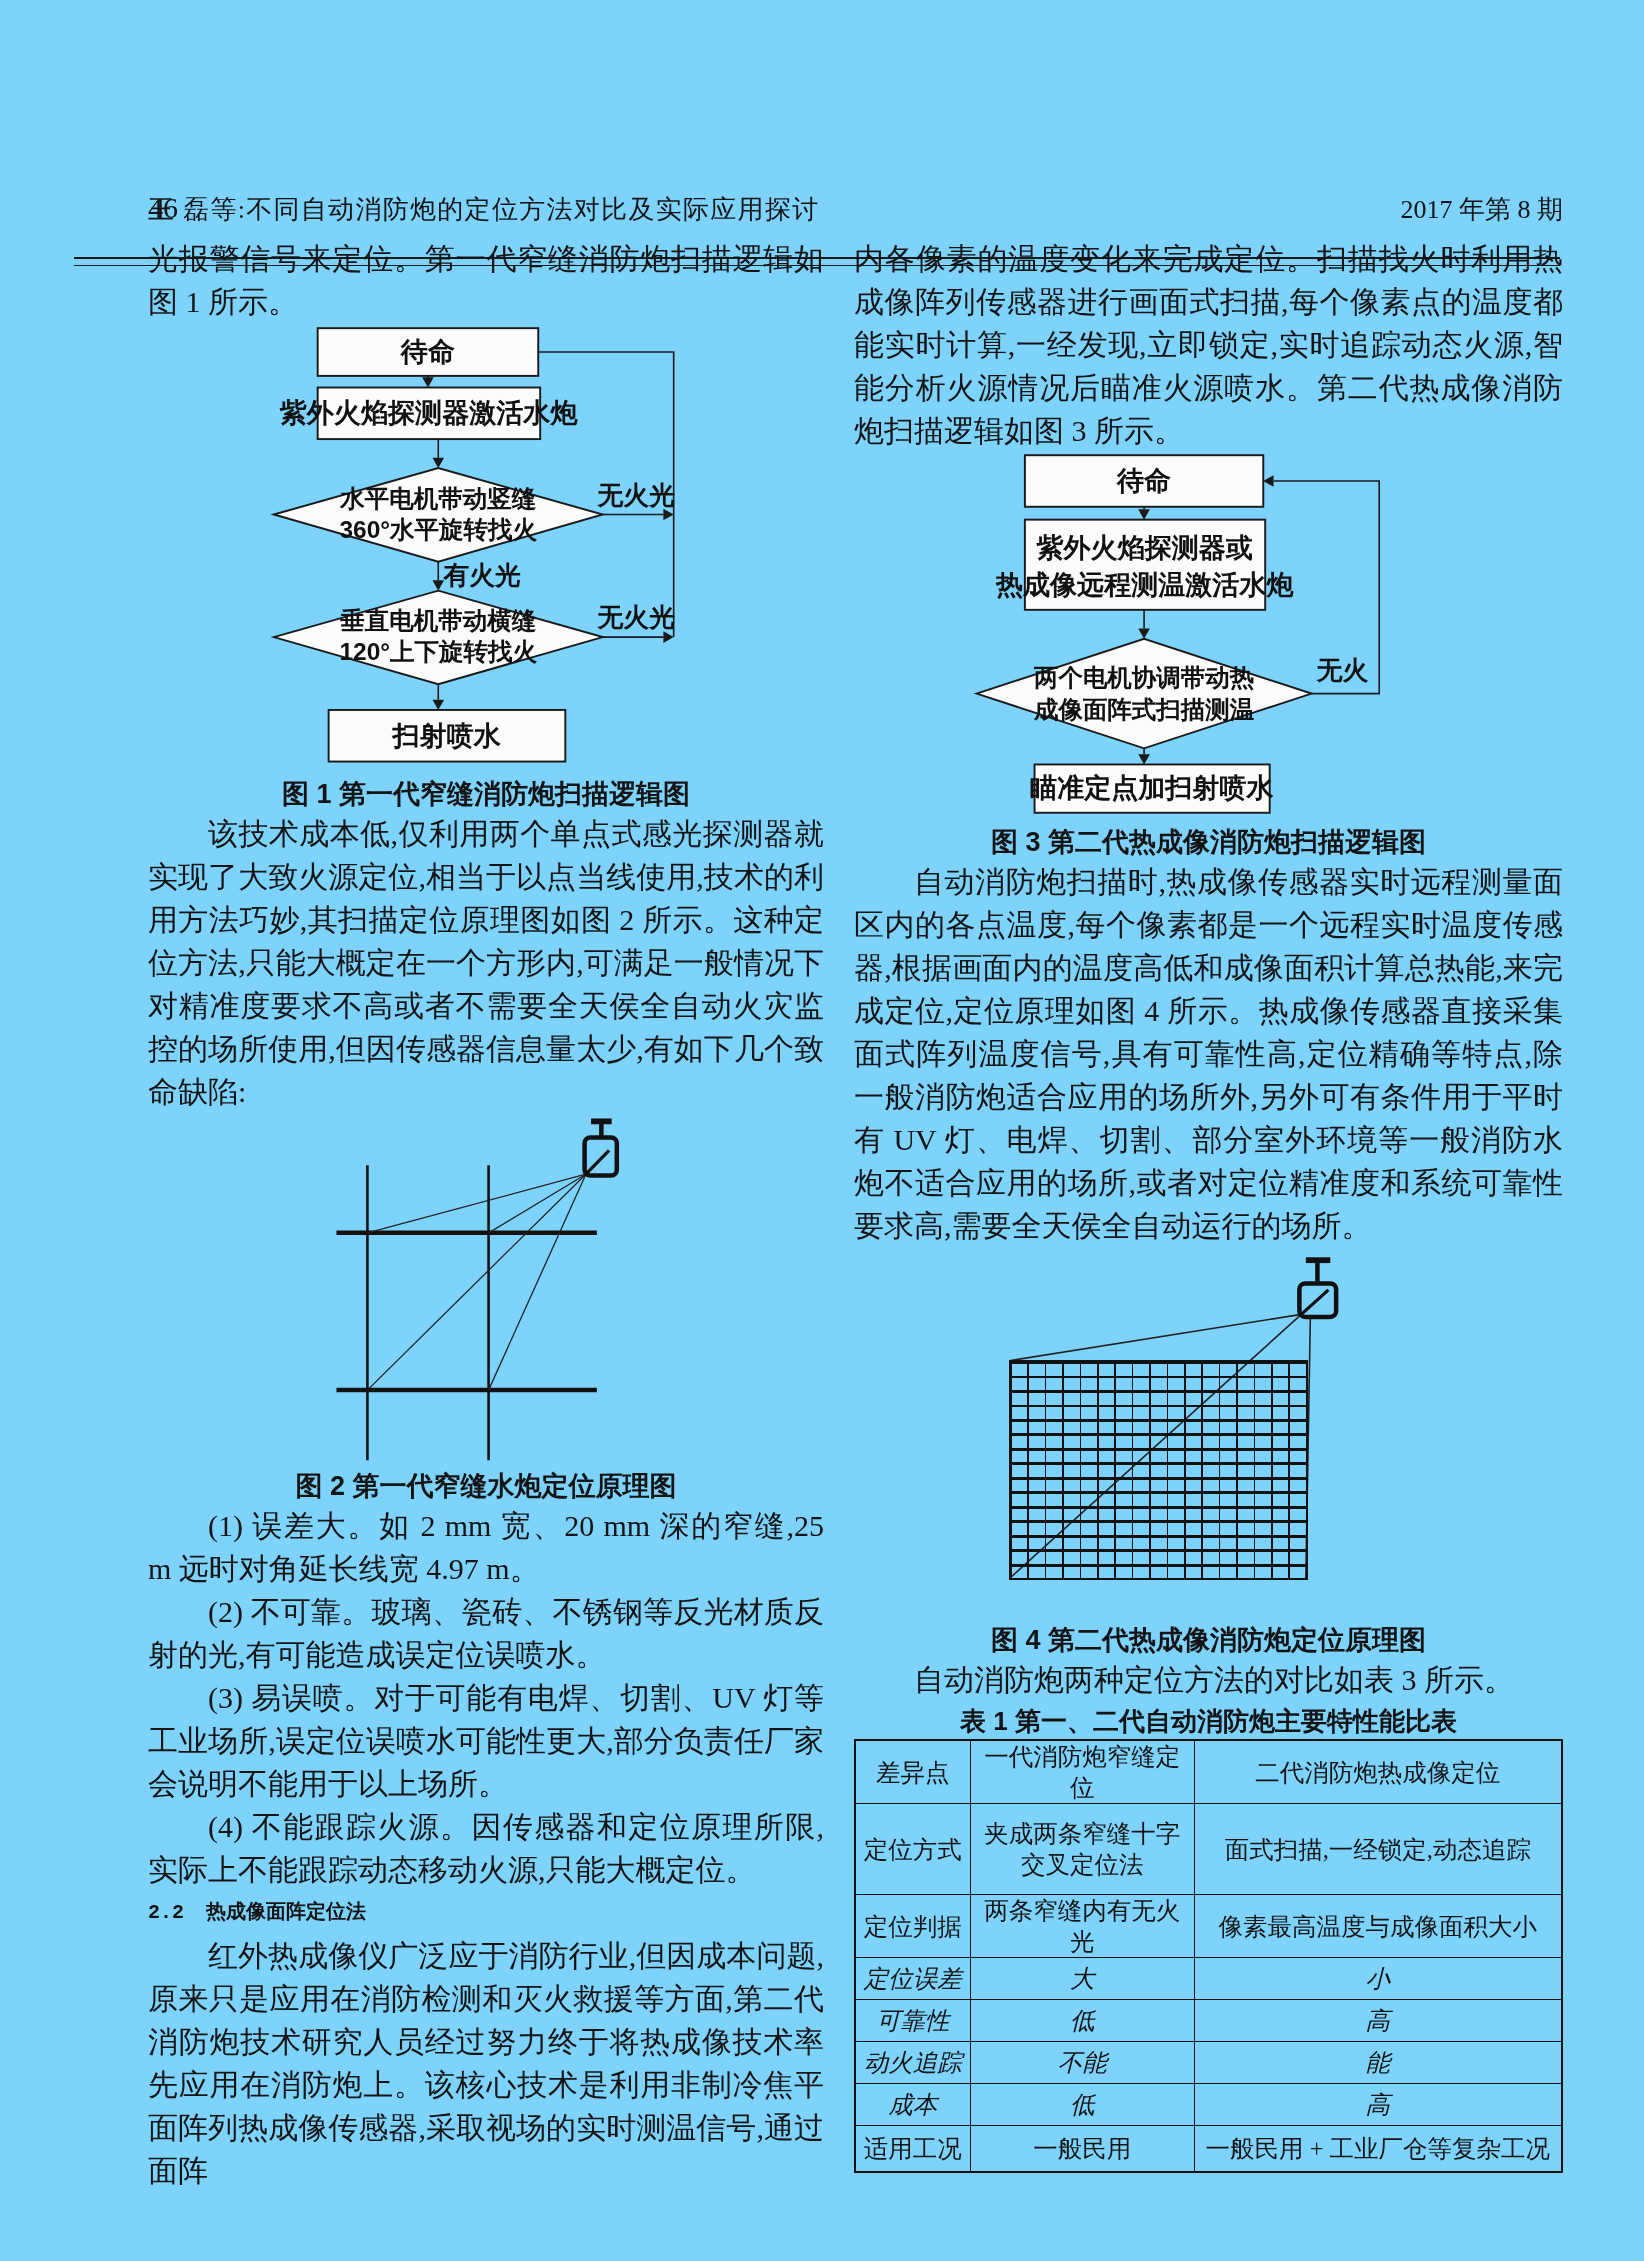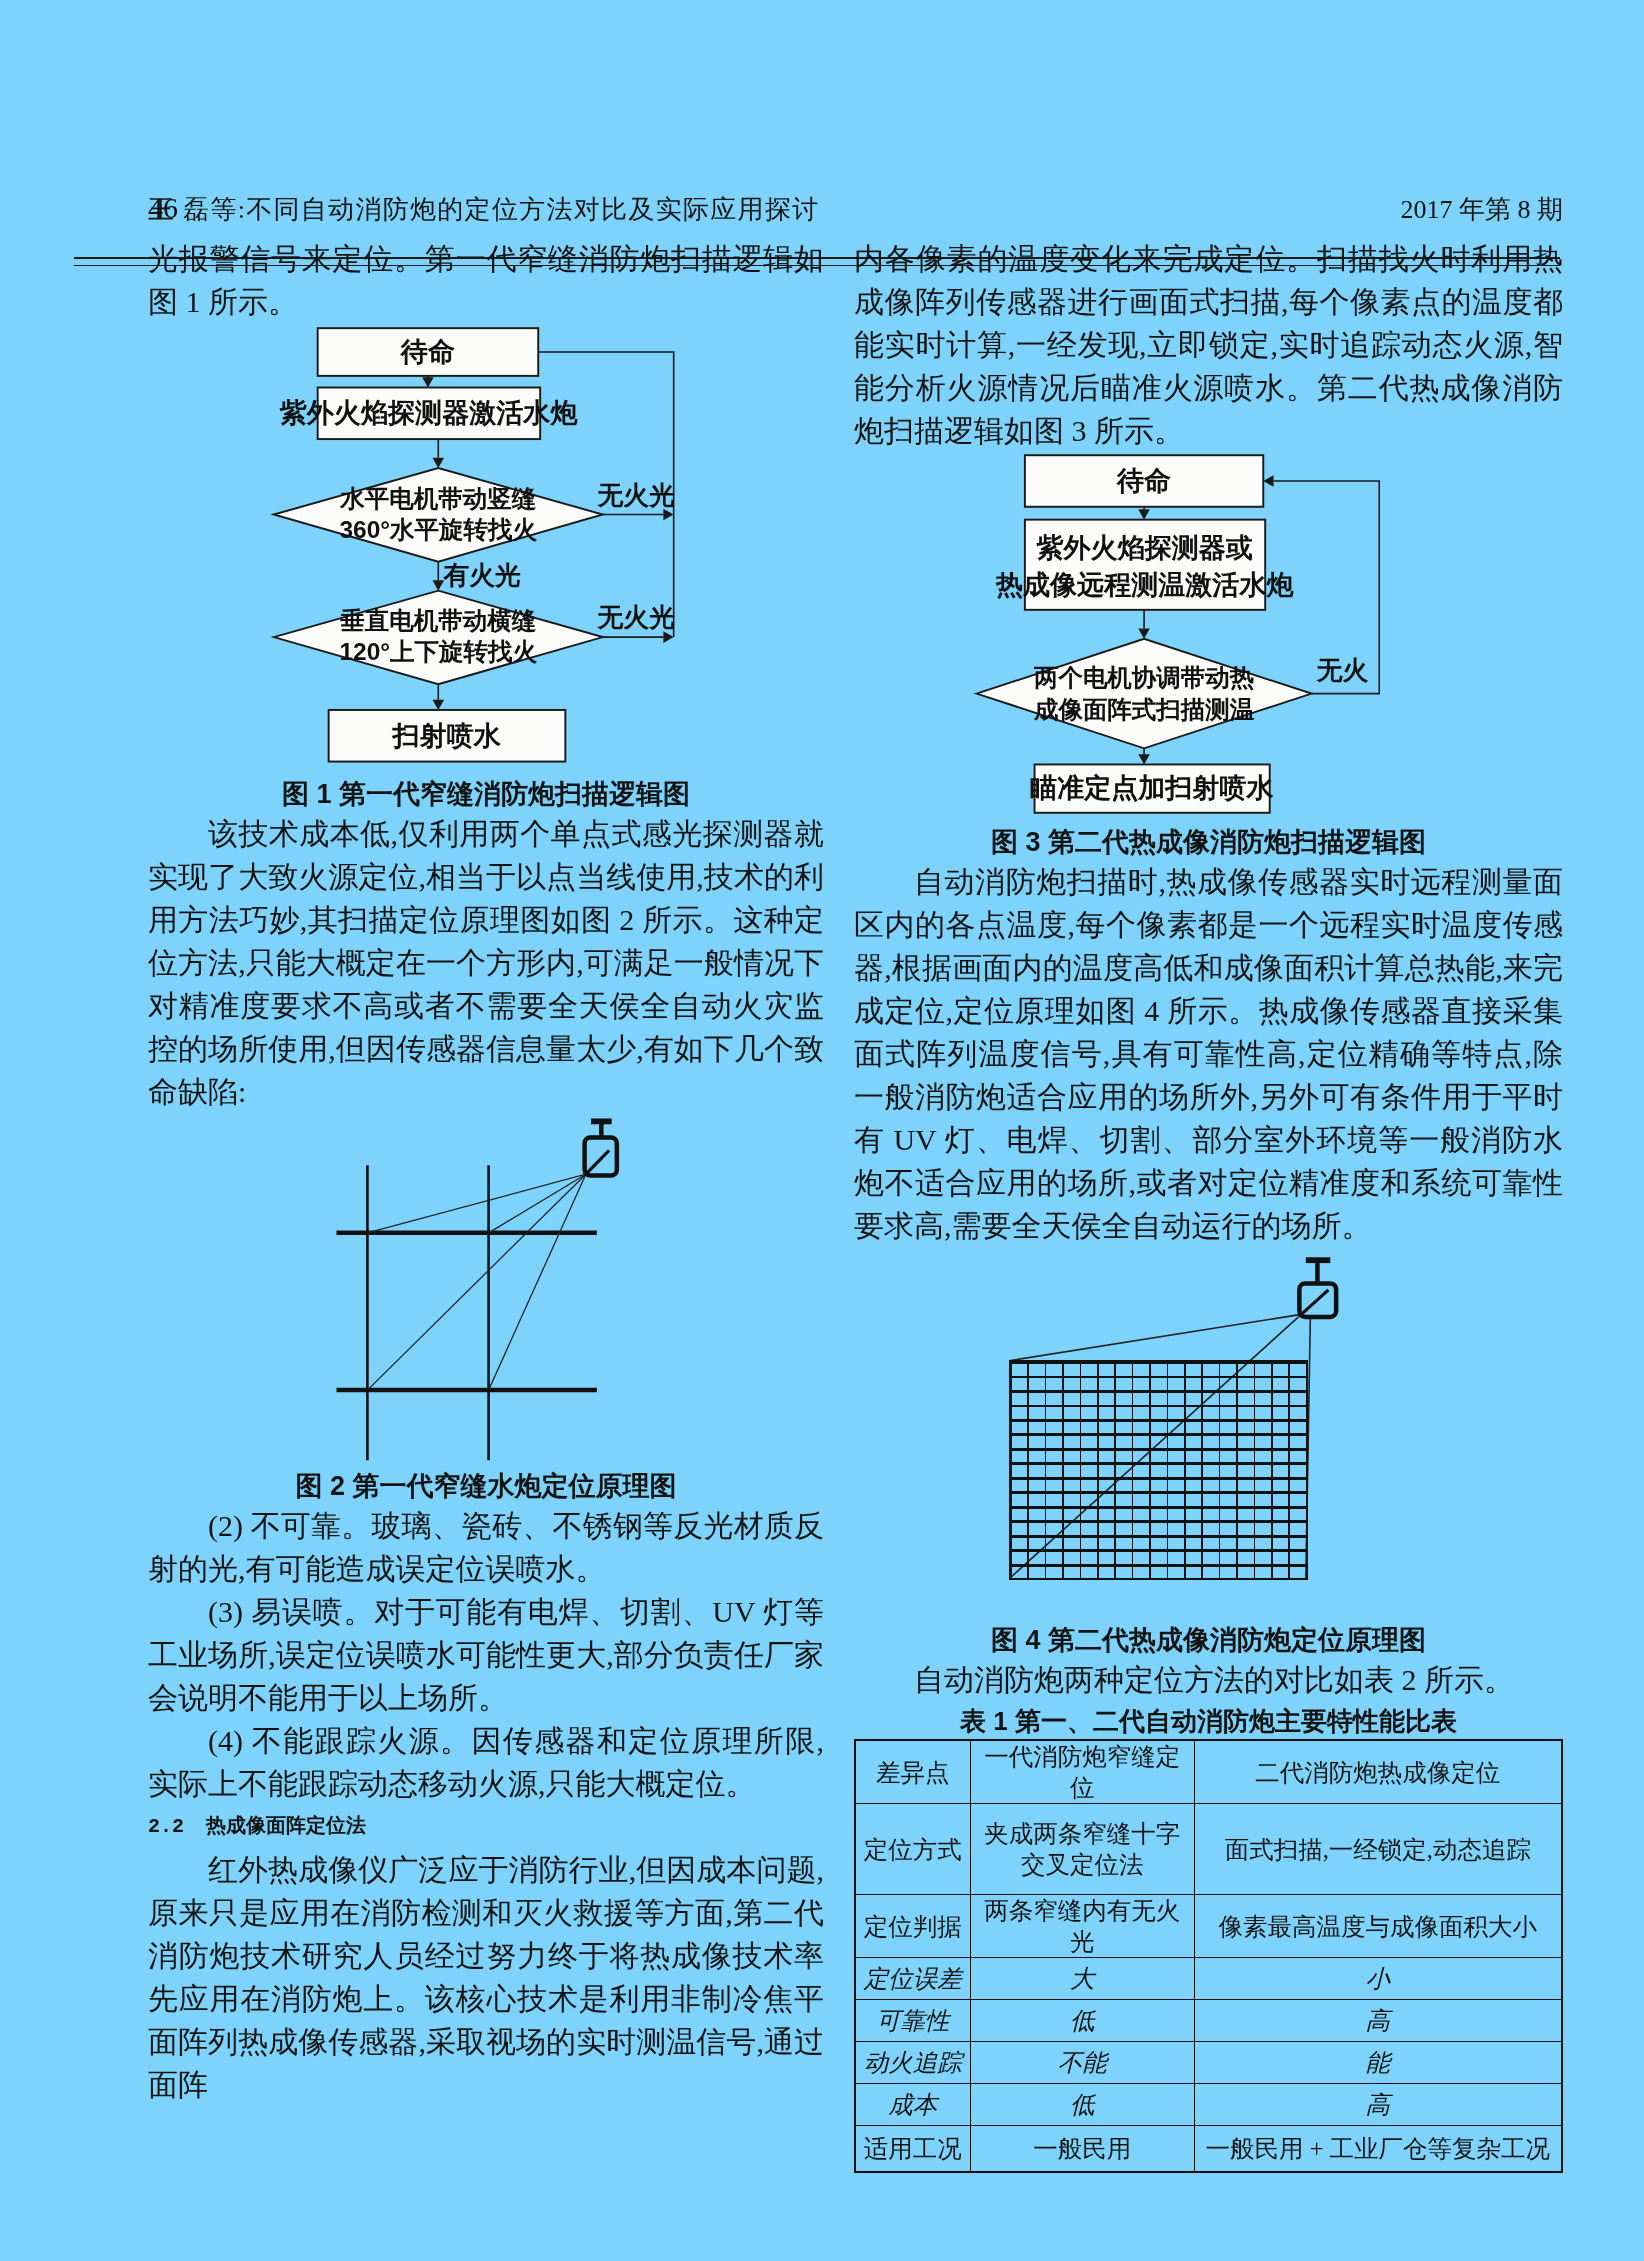--- a/index.html
+++ b/index.html
@@ -137,20 +137,21 @@
         <g>
           <line x1="687" y1="13" x2="719" y2="13" stroke="#111" stroke-width="9"></line>
           <line x1="703" y1="13" x2="703" y2="38" stroke="#111" stroke-width="7"></line>
           <rect x="677" y="38" width="50" height="59" rx="9" fill="none" stroke="#111" stroke-width="7"></rect>
           <line x1="715" y1="58" x2="679" y2="95" stroke="#111" stroke-width="5"></line>
         </g>
       </svg>
       <div class="fig-caption">图 2 第一代窄缝水炮定位原理图</div>
     </div>
 
+    <p class="indent">(1) 误差大。如 2 mm 宽、20 mm 深的窄缝,25 m 远时对角延长线宽 4.97 m。</p>
     <p class="indent">(2) 不可靠。玻璃、瓷砖、不锈钢等反光材质反射的光,有可能造成误定位误喷水。</p>
     <p class="indent">(3) 易误喷。对于可能有电焊、切割、UV 灯等工业场所,误定位误喷水可能性更大,部分负责任厂家会说明不能用于以上场所。</p>
     <p class="indent">(4) 不能跟踪火源。因传感器和定位原理所限,实际上不能跟踪动态移动火源,只能大概定位。</p>
 
     <div class="sec-h">
       <span class="sec-num">2.2</span><span>热成像面阵定位法</span>
     </div>
 
     <p class="indent">红外热成像仪广泛应于消防行业,但因成本问题,原来只是应用在消防检测和灭火救援等方面,第二代消防炮技术研究人员经过努力终于将热成像技术率先应用在消防炮上。该核心技术是利用非制冷焦平面阵列热成像传感器,采取视场的实时测温信号,通过面阵</p>
   </div>
@@ -204,21 +205,21 @@
           <line x1="701" y1="20" x2="739" y2="20" stroke="#111" stroke-width="9"></line>
           <line x1="719" y1="20" x2="719" y2="56" stroke="#111" stroke-width="7"></line>
           <rect x="691" y="56" width="57" height="52" rx="9" fill="none" stroke="#111" stroke-width="7"></rect>
           <line x1="736" y1="66" x2="694" y2="104" stroke="#111" stroke-width="5"></line>
         </g>
       </svg>
       <div id="thermal-grid"></div>
       <div class="fig-caption">图 4 第二代热成像消防炮定位原理图</div>
     </div>
 
-    <p class="indent">自动消防炮两种定位方法的对比如表 2 所示。</p>
+    <p class="indent">自动消防炮两种定位方法的对比如表 3 所示。</p>
 
     <div class="tbl-title">表 1 第一、二代自动消防炮主要特性能比表</div>
 
     <table class="cmp">
       <colgroup>
           <col style="width:116px">
           <col style="width:226px">
           <col style="width:368px">
         </colgroup>
       <tbody>

